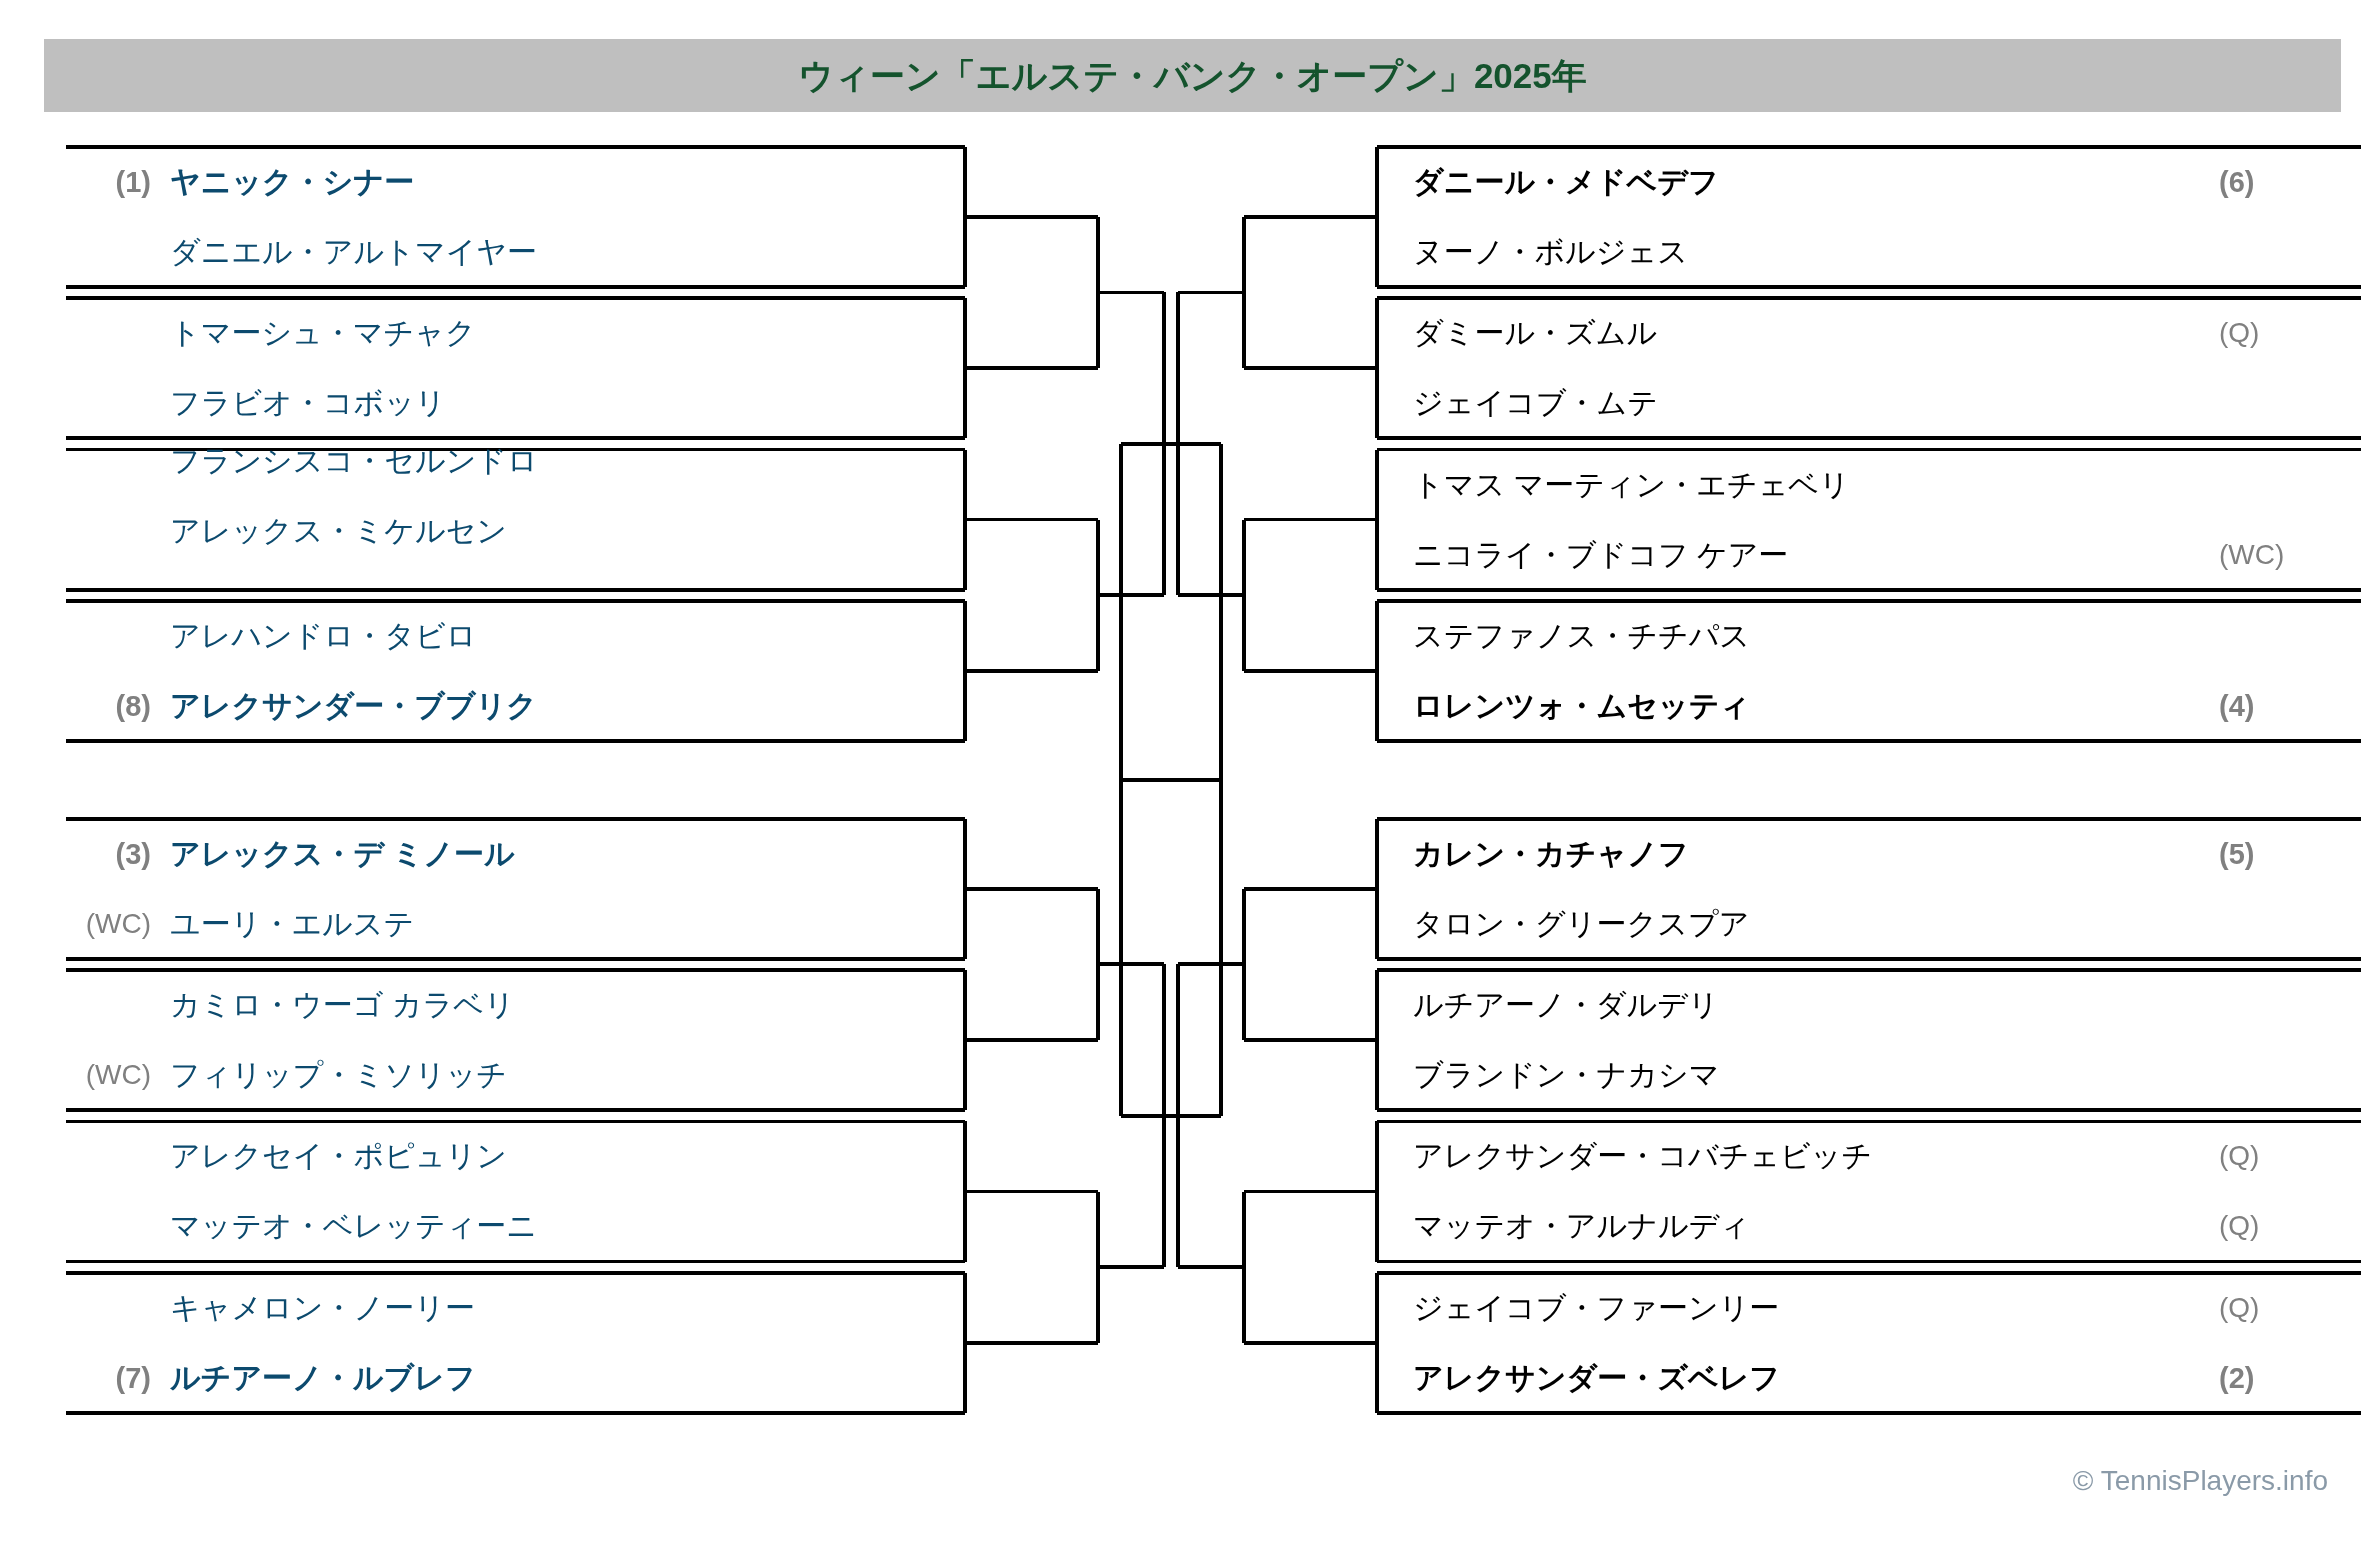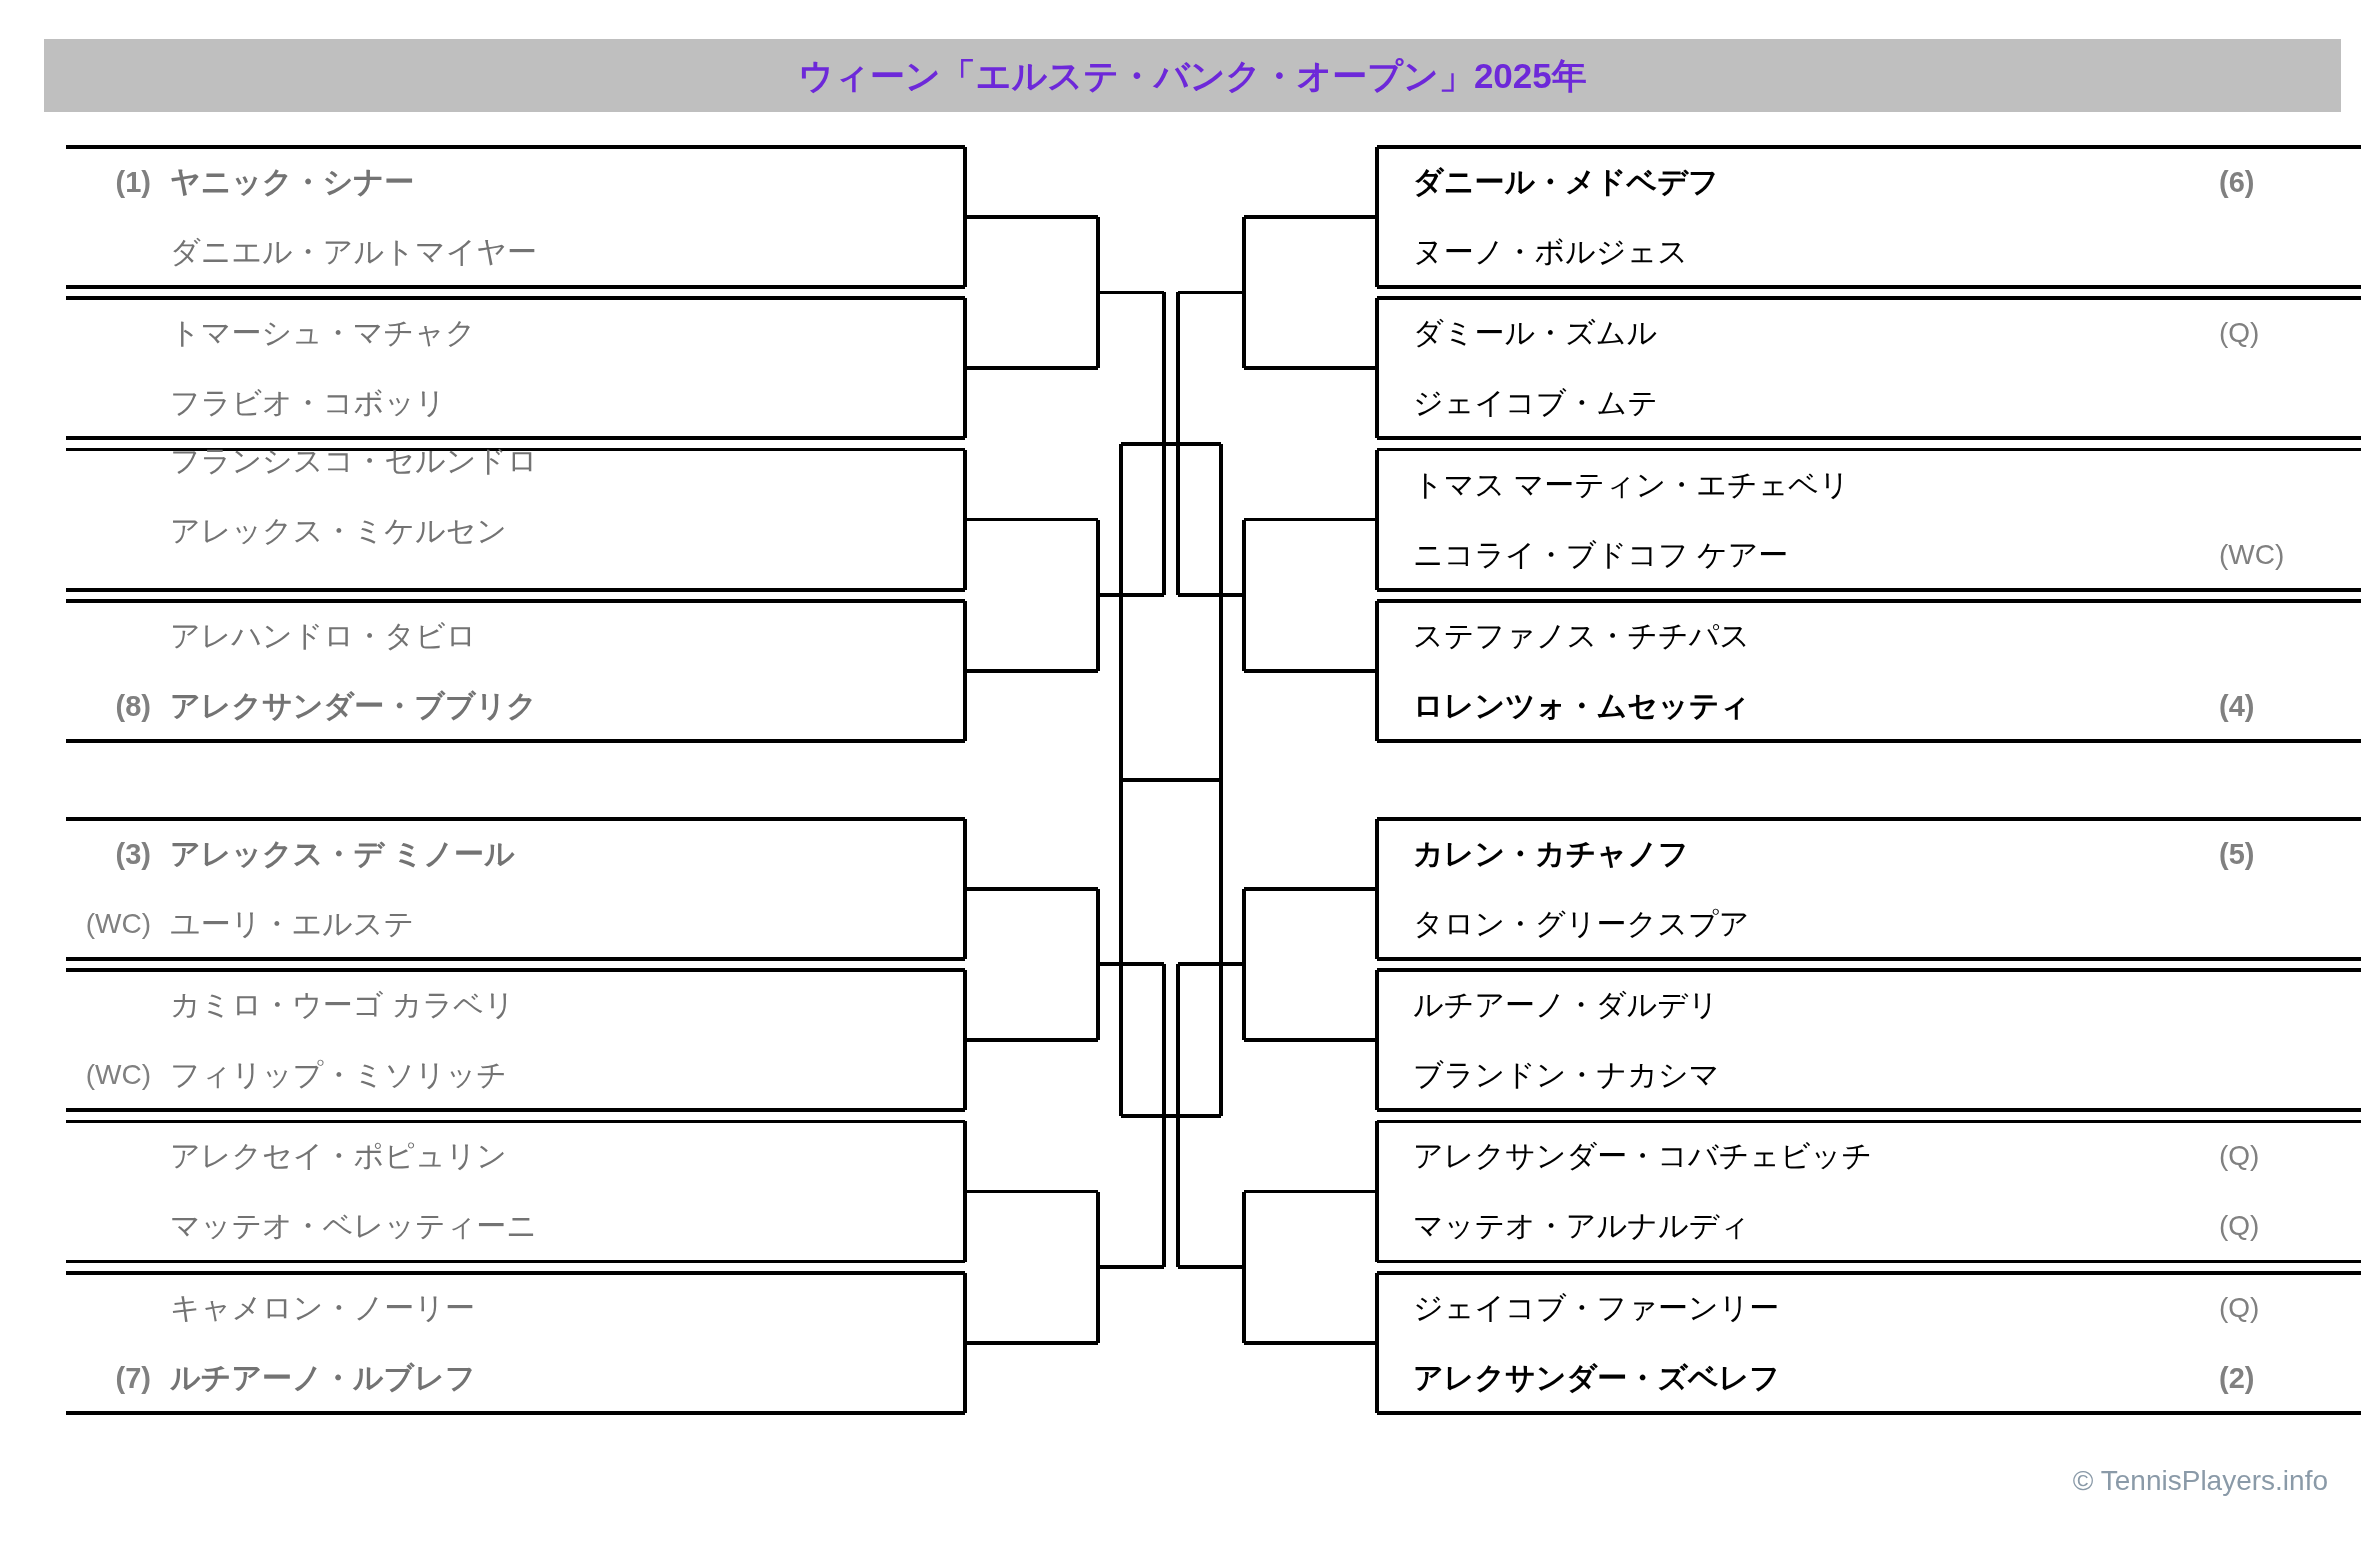--- a/index.html
+++ b/index.html
@@ -16,21 +16,21 @@
   .title-bar{
     position:absolute;
     left:44px; top:39px;
     width:2297px; height:73px;
     background:#bfbfbf;
     display:flex; align-items:center; justify-content:center;
   }
   .title-bar .title-text{
     font-size:35px;
     font-weight:bold;
-    color:#6d28d9;
+    color:#14532d;
     letter-spacing:0px;
     white-space:nowrap;
     line-height:1;
   }
 
   
   #lines{position:absolute;left:0;top:0;width:2377px;height:1554px;pointer-events:none;}
 
   
   .match{
@@ -59,21 +59,21 @@
     padding-right:19px;
     box-sizing:border-box;
     color:#808080;
     font-size:29px;
     font-weight:bold;
   }
   .match.left .seed.wc{ font-weight:normal; font-size:28px; }
   .match.left .pname{
     flex:1 1 auto;
     font-size:30px;
-    color:#737373;
+    color:#0c4a6e;
     white-space:nowrap;
   }
 
   
   .match.right .pname{
     flex:1 1 auto;
     padding-left:36px;
     font-size:30px;
     color:#000000;
     white-space:nowrap;

